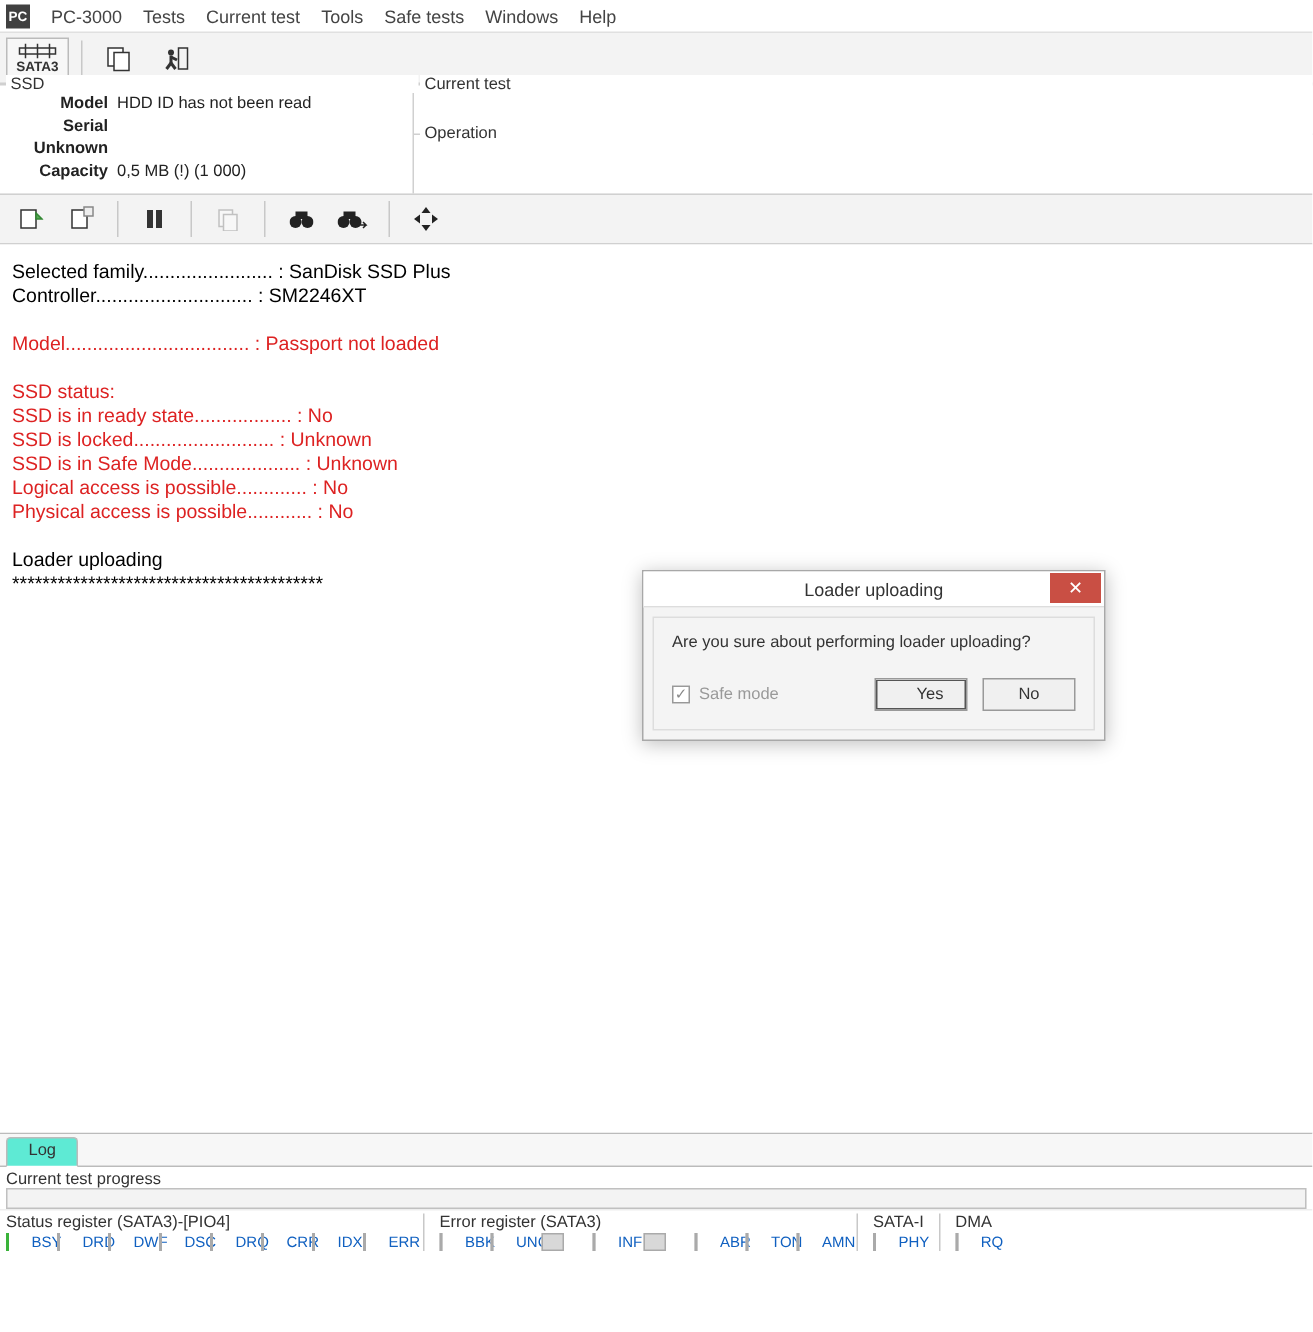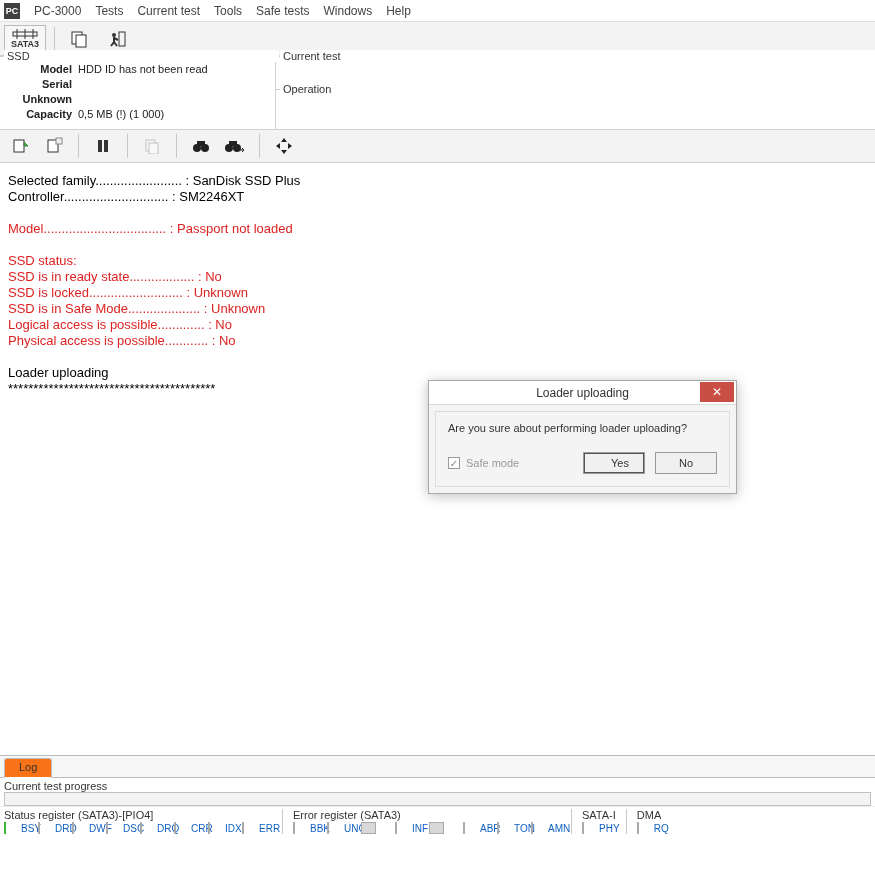--- a/index.html
+++ b/index.html
@@ -21,21 +21,21 @@
 .kv-label { width:72px; text-align:right; font-weight:bold; font-size:11px; color:#222; padding-right:6px;}
 .kv-value { font-size:11px; color:#222;}
 .right-panels { flex:1; display:flex; flex-direction:column;}
 .panel-box { border-bottom:1px solid #d0d0d0; border-left:none; height:33px;}
 .panel-box:last-child { border-bottom:none; }
 .toolbar2 { display:flex; align-items:center; height:34px; background:#f3f3f3; border-top:1px solid #d0d0d0; border-bottom:1px solid #d0d0d0; padding:0 6px; gap:6px;}
 .tb2-btn { width:28px; height:26px; display:flex; align-items:center; justify-content:center;}
 .console { font-family:"Courier New",monospace; font-size:13px; line-height:16px; padding:10px 8px; white-space:pre; color:#000; height:592px; position:relative; background:#fff;}
 .red { color:#d22;}
 .tabstrip { height:22px; border-top:1px solid #bbb; display:flex; align-items:flex-end; padding-left:4px; background:#f7f7f7;}
-.tab { height:20px; padding:2px 14px 0 14px; border:1px solid #bbb; border-bottom:1px solid #fff; background:#f97316; font-size:11px; border-radius:3px 3px 0 0; position:relative; top:1px;}
+.tab { height:20px; padding:2px 14px 0 14px; border:1px solid #bbb; border-bottom:1px solid #fff; background:#5eead4; font-size:11px; border-radius:3px 3px 0 0; position:relative; top:1px;}
 .progress-label { font-size:11px; padding:2px 4px 0 4px; border-top:1px solid #bbb;}
 .progress-bar { height:14px; border:1px solid #c0c0c0; margin:0 4px; background:#f3f3f3;}
 .bottom { display:flex; gap:6px; padding:2px 4px 0 4px; border-top:1px solid #eee;}
 .reg-group { }
 .reg-title { font-size:11px; color:#333; padding-bottom:1px;}
 .reg-row { display:flex; gap:4px;}
 .reg-cell { display:flex; flex-direction:row; align-items:center; gap:15px; width:30px;}
 .reg-light { width:28px; height:12px; background:#d8d8d8; border:1px solid #aaa; }
 .reg-light.green { background:#5fdf5f; border-color:#3ab33a;}
 .reg-lbl { font-size:10px; color:#1060c0;}

